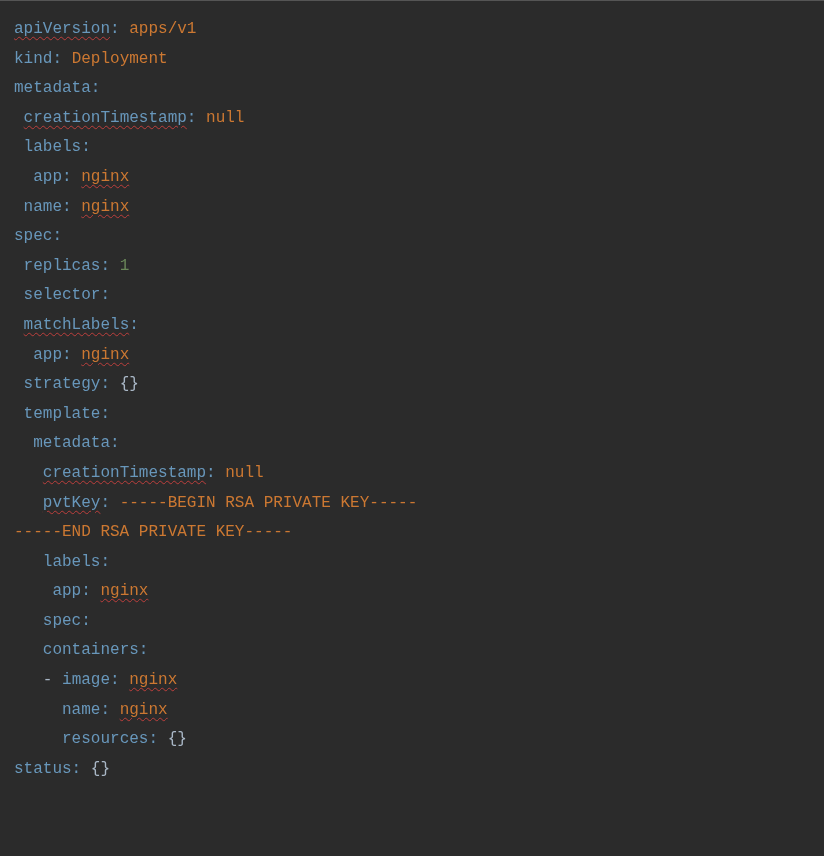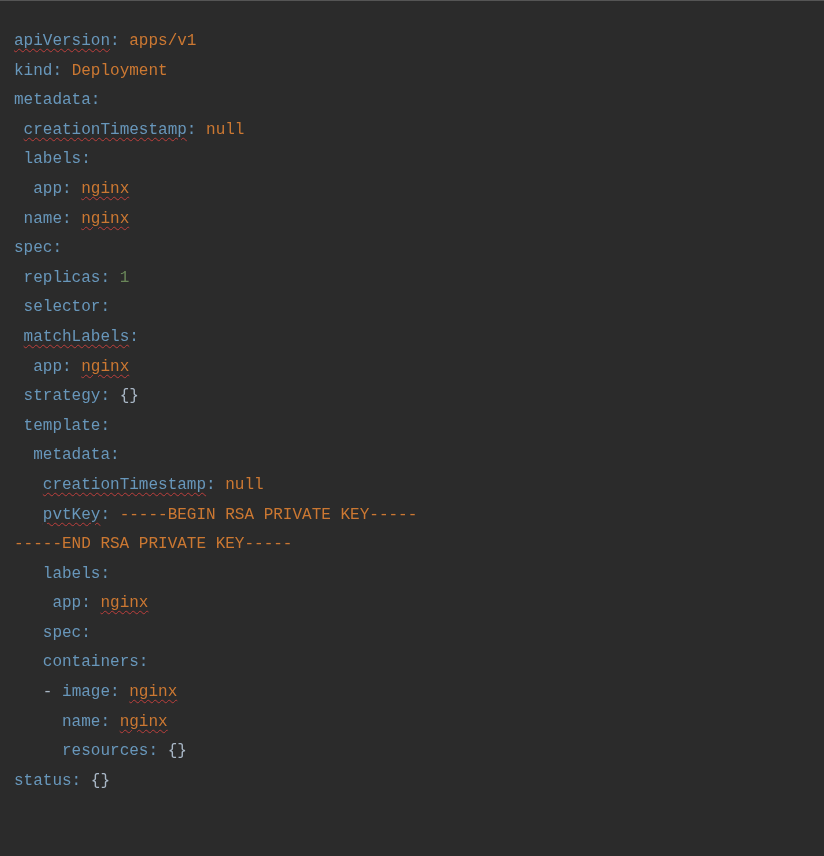--- a/index.html
+++ b/index.html
@@ -12,21 +12,21 @@
       color: #a9b7c6;
       width: 824px;
       height: 856px;
       overflow: hidden;
     }
     .top-border {
       height: 1px;
       background: #555;
     }
     .code {
-      padding: 26px 14px;
+      padding: 14px 14px;
       white-space: pre;
     }
     .key {
       color: #6897bb;
     }
     .value {
       color: #cc7832;
     }
     .number {
       color: #6a8759;

